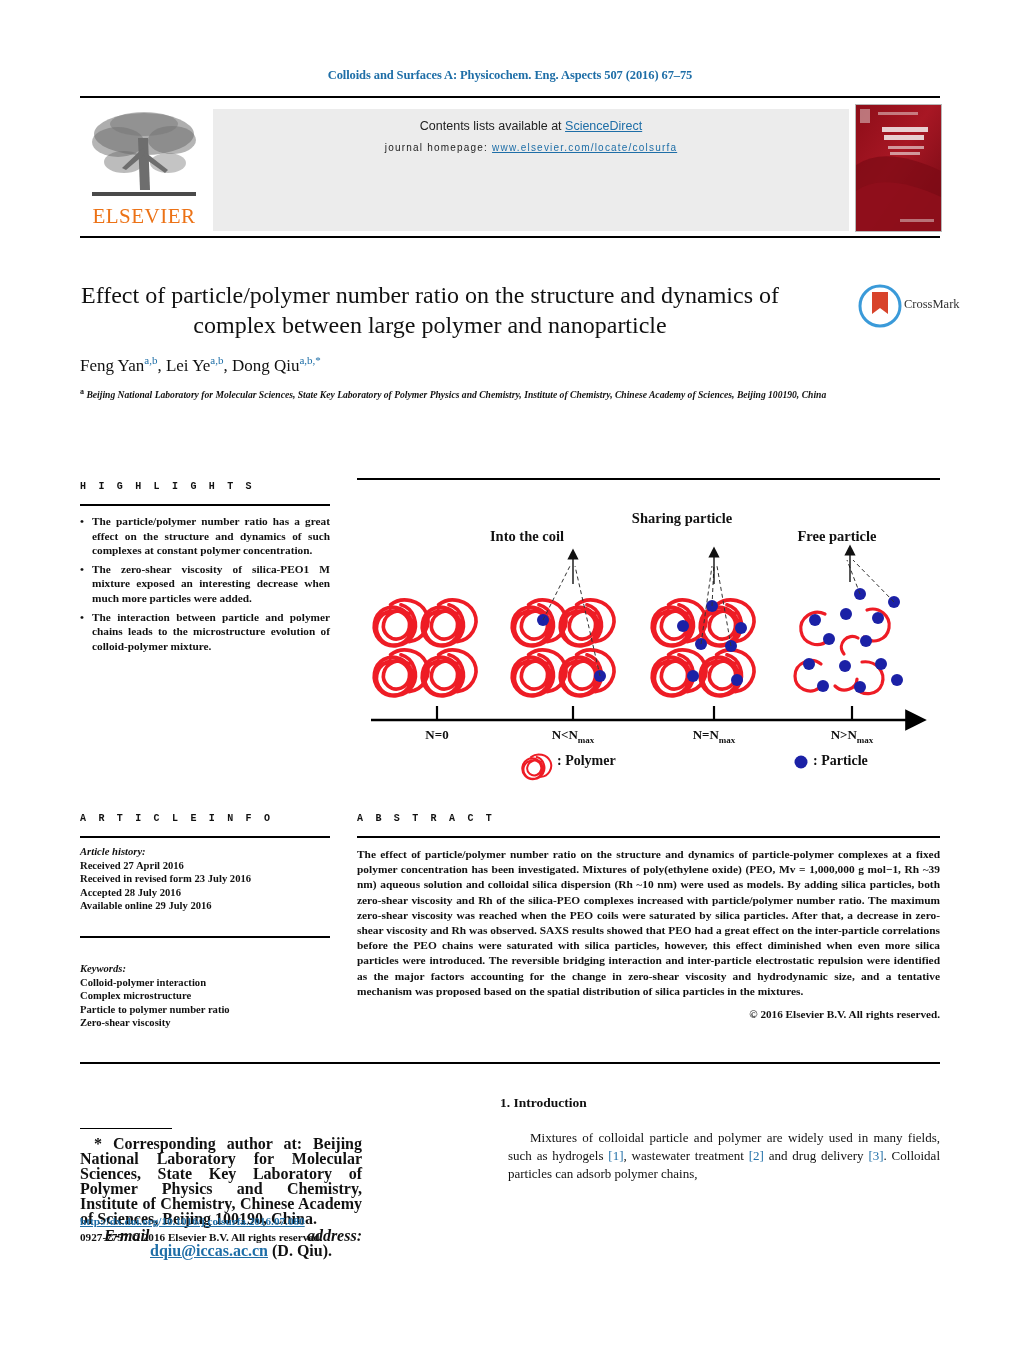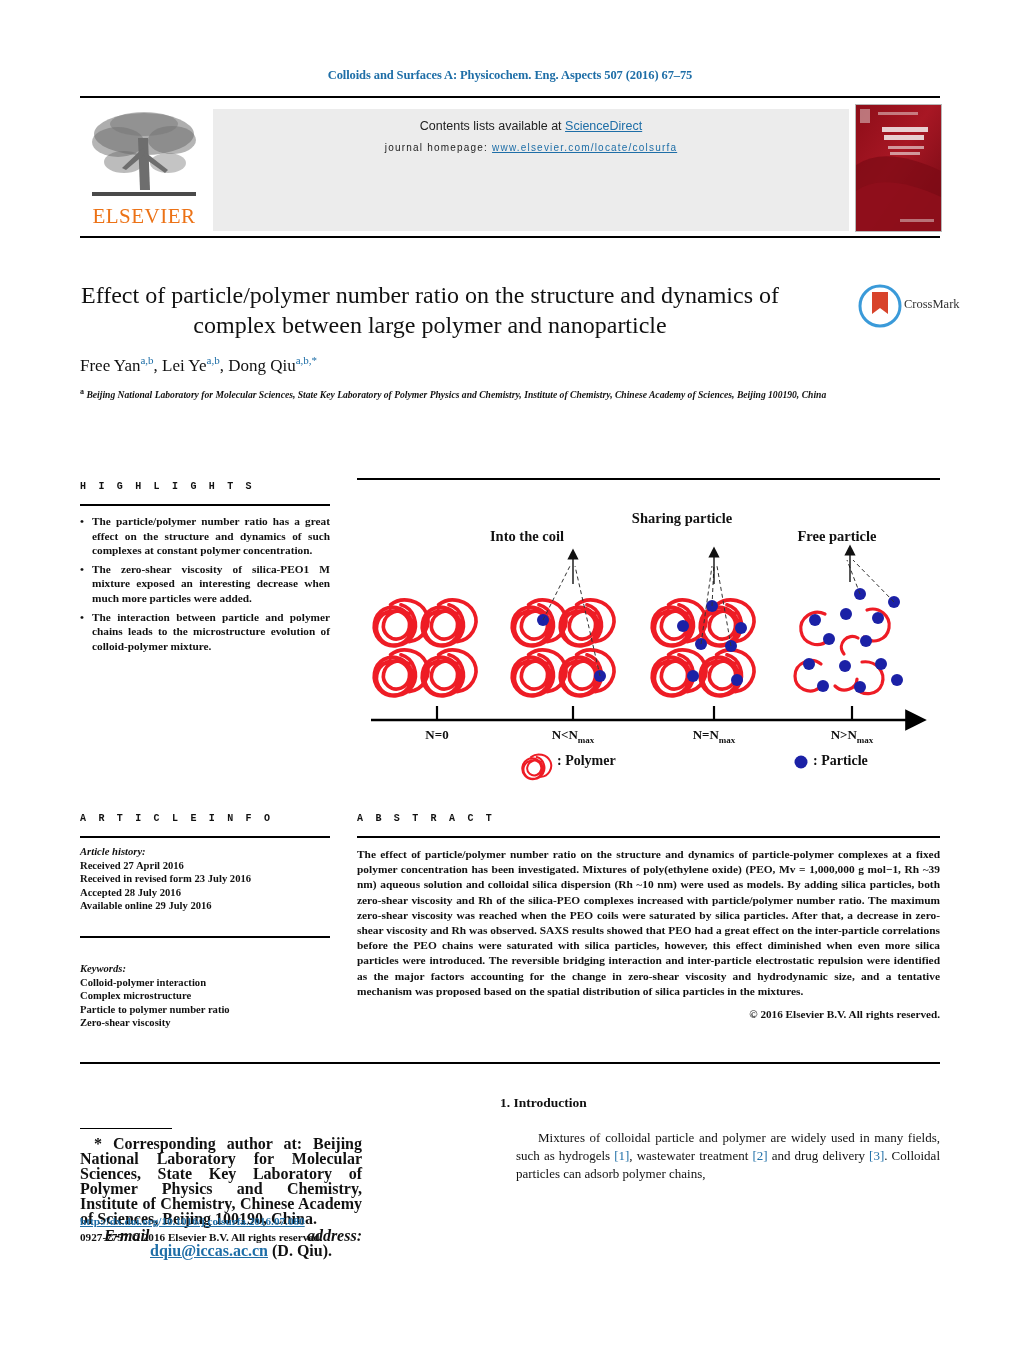--- a/index.html
+++ b/index.html
@@ -193,21 +193,21 @@
   
   .intro { position:absolute; left:500px; top:1095px; width:440px; }
   .intro h2 {
     margin:0;
     font-family:"Liberation Serif", serif;
     font-weight:bold;
     font-size:13.5px;
     color:#111;
   }
   .intro p {
-    margin:18px 0 0 16px;
+    margin:18px 0 0 8px;
     text-indent:22px;
     font-family:"Liberation Serif", serif;
     font-size:13px;
     line-height:18px;
     text-align:justify;
     color:#111;
   }
   .ref { color:#1e6ea7; }
 
   
@@ -329,21 +329,21 @@
       </svg>
     </div>
 
     <div class="masthead-rule"></div>
   </div>
 
   <div class="title-block">
     <div class="paper-title">Effect of particle/polymer number ratio on the structure and dynamics of complex between large polymer and nanoparticle</div>
 
     <div class="authors">
-      <span><span>Free Yan</span><sup>a,b</sup></span>,
+      <span><span>Feng Yan</span><sup>a,b</sup></span>,
       <span><span>Lei Ye</span><sup>a,b</sup></span>,
       <span><span>Dong Qiu</span><sup>a,b,*</sup></span>
     </div>
 
     <div class="affil">
       <sup>a</sup> <span>Beijing National Laboratory for Molecular Sciences, State Key Laboratory of Polymer Physics and Chemistry, Institute of Chemistry, Chinese Academy of Sciences, Beijing 100190, China</span>
     </div>
 
     <div class="crossmark">
       <svg width="44" height="44" viewBox="0 0 44 44">

